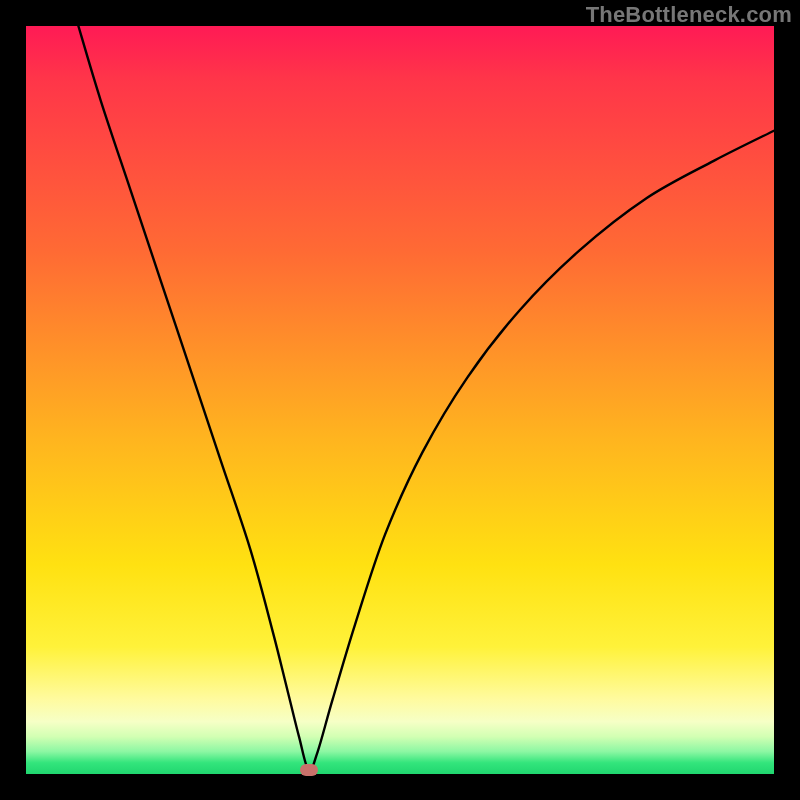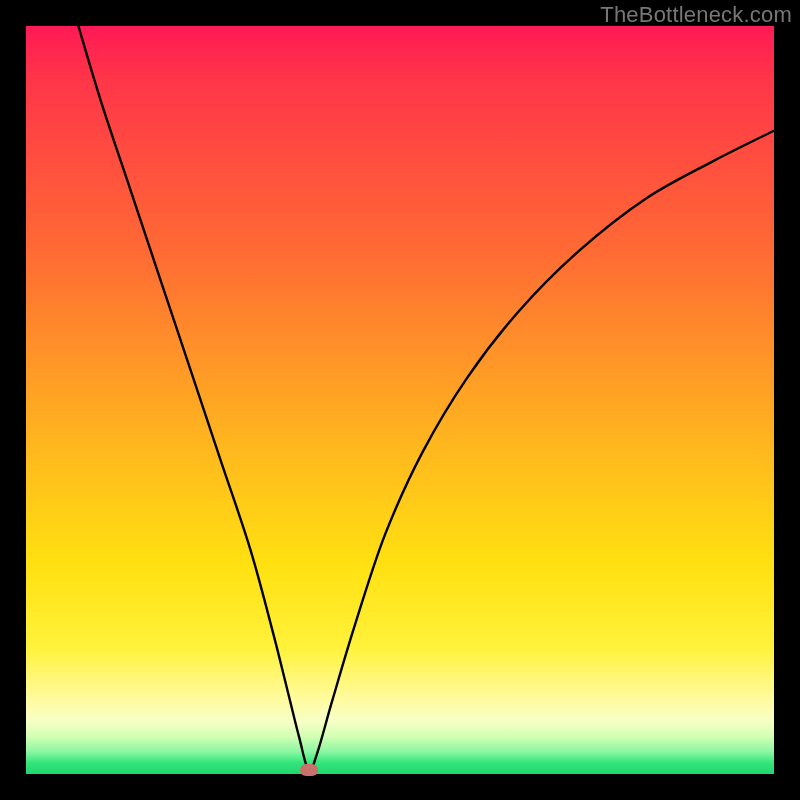--- a/index.html
+++ b/index.html
@@ -56,21 +56,21 @@
     background: #c9716b;
     transform: translate(-50%, -50%);
   }
   .watermark {
     position: absolute;
     top: 2px;
     right: 8px;
     color: #777;
     font-size: 22px;
     letter-spacing: 0.2px;
-    font-weight: 400;
+    font-weight: 700;
     user-select: none;
   }
 </style>
 </head>
 <body>
 
 <div class="watermark">TheBottleneck.com</div>
 
 <div class="frame">
   <div class="plot-bg"></div>

